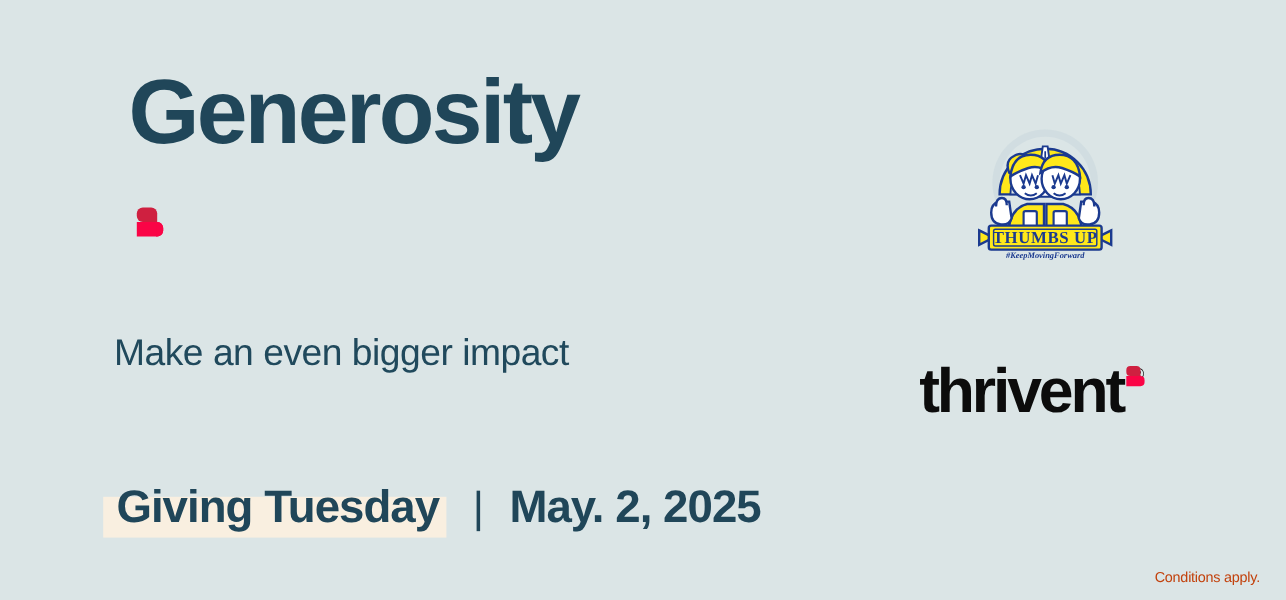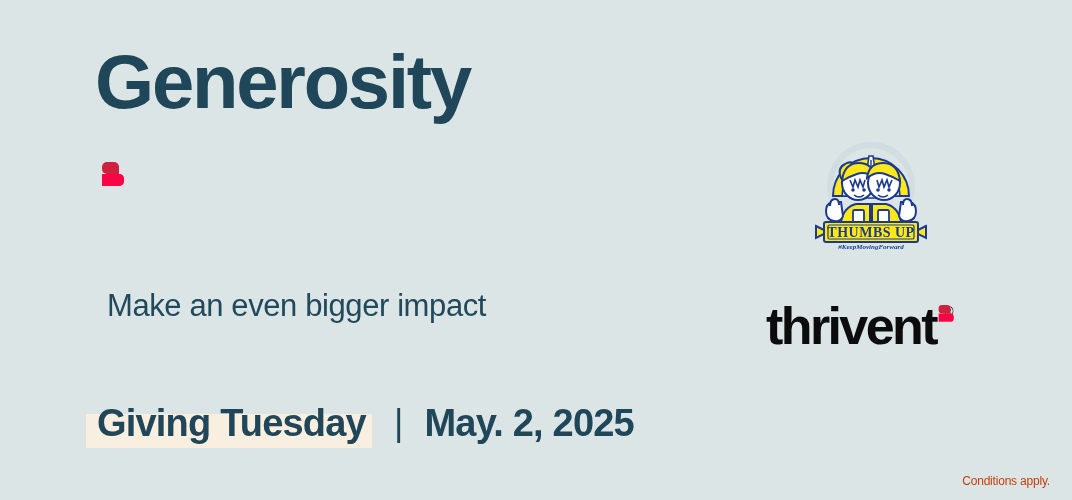--- a/index.html
+++ b/index.html
@@ -29,21 +29,21 @@
     width: 620px;
   }
 
   .headline {
     font-family: "Liberation Sans", sans-serif;
     font-weight: bold;
     font-size: 76px;
     line-height: 0.96;
     letter-spacing: -2.2px;
     color: #204659;
-    margin: 0;
+    margin: 12px;
   }
   .headline-line {
     display: block;
     white-space: nowrap;
   }
   .headline-line-2 {
     margin-top: 10px;
   }
 
   
@@ -52,21 +52,21 @@
     display: inline-block;
     width: 34px;
     height: 34px;
     vertical-align: baseline;
     margin-left: 4px;
     margin-bottom: -2px;
   }
   .heart svg { display: block; width: 100%; height: 100%; }
 
   .subhead {
-    margin: 12px;
+    margin: 0;
     position: absolute;
     left: 0;
     top: 226px;
     font-size: 31px;
     line-height: 1.42;
     font-weight: normal;
     color: #20495c;
     letter-spacing: -0.4px;
     white-space: nowrap;
   }
@@ -107,21 +107,21 @@
     margin: 0 22px 0 26px;
     font-weight: normal;
     font-size: 36px;
     color: #204659;
   }
 
   
   .thumbsup-logo {
     position: absolute;
     left: 806px;
-    top: 136px;
+    top: 102px;
     width: 130px;
     height: 118px;
   }
   .thumbsup-logo svg { display: block; width: 100%; height: 100%; }
 
   
   .thrivent-mark {
     position: absolute;
     left: 766px;
     top: 300px;

